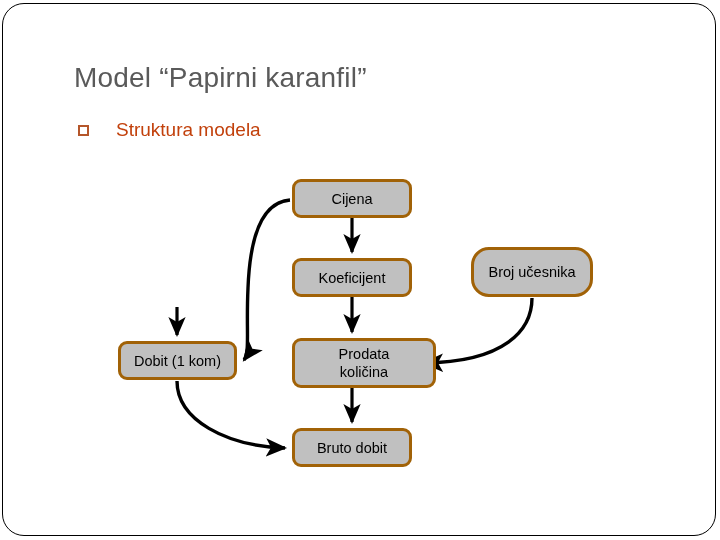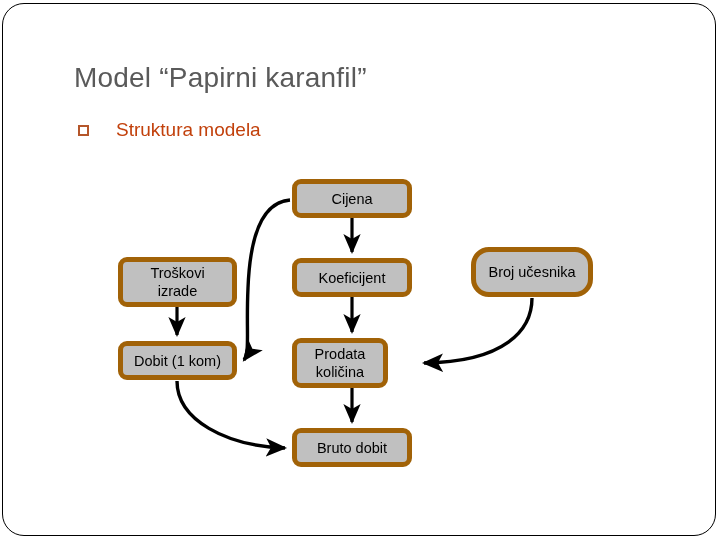--- a/index.html
+++ b/index.html
@@ -68,21 +68,21 @@
   #diagram {
     position: absolute;
     left: 0;
     top: 0;
     width: 720px;
     height: 540px;
   }
   .node {
     position: absolute;
     background: #c0c0c0;
-    border: 5px solid #a16207;
+    border: 3px solid #a16207;
     border-radius: 9px;
     box-sizing: border-box;
     display: flex;
     align-items: center;
     justify-content: center;
     text-align: center;
     font-size: 14.5px;
     line-height: 18px;
     color: #000000;
     font-family: "Liberation Sans", sans-serif;
@@ -131,28 +131,26 @@
 
       <path d="M290,200 C262,202 250,236 248,288 C246,330 250,352 244,360" stroke="#000000" stroke-width="3.4" fill="none" marker-end="url(#ah)"></path>
 
       <path d="M532,298 C532,330 505,362 424,363" stroke="#000000" stroke-width="3.4" fill="none" marker-end="url(#ah)"></path>
 
       <path d="M177,381 C177,420 226,446 285,448" stroke="#000000" stroke-width="3.4" fill="none" marker-end="url(#ah)"></path>
     </svg>
 
     <div class="node" style="left:292px; top:179px; width:120px; height:39px;">Cijena</div>
 
-    <div class="node" style="left:118px; top:257px; width:119px; height:50px;">Troškovi
-izrade</div>
 
     <div class="node" style="left:292px; top:258px; width:120px; height:39px;text-align:right;">Koeficijent</div>
 
     <div class="node" style="left:471px; top:247px; width:122px; height:50px;border-radius:18px;">Broj učesnika</div>
 
     <div class="node" style="left:118px; top:341px; width:119px; height:39px;">Dobit (1 kom)</div>
 
-    <div class="node" style="left:292px; top:338px; width:96px; height:50px;">Prodata
+    <div class="node" style="left:292px; top:338px; width:144px; height:50px;">Prodata
 količina</div>
 
     <div class="node" style="left:292px; top:428px; width:120px; height:39px;">Bruto dobit</div>
 
   </div>
 </div>
 
 </body></html>

